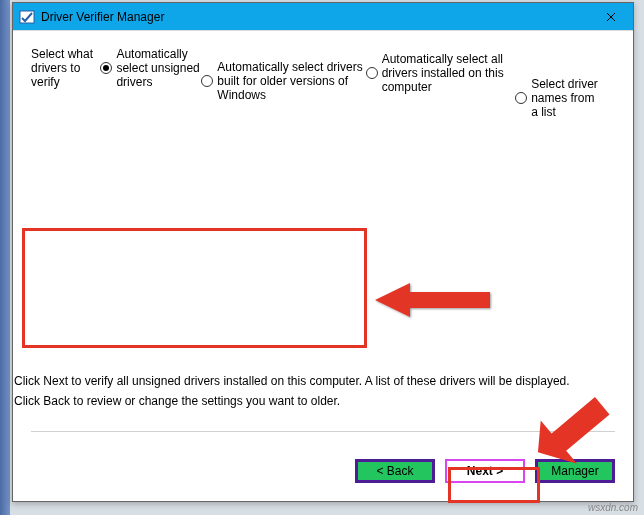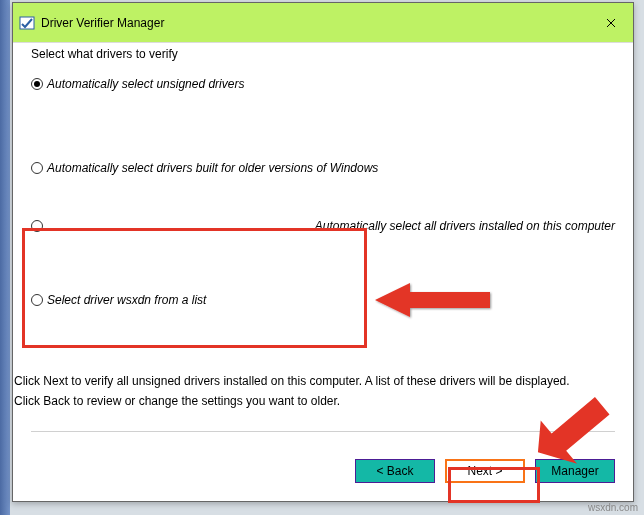--- a/index.html
+++ b/index.html
@@ -25,50 +25,49 @@
     position: absolute;
     left: 12px; top: 2px;
     width: 622px;
     height: 500px;
     background: #fff;
     border: 1px solid #666;
     box-shadow: 0 2px 6px rgba(0,0,0,0.25);
     z-index: 1;
   }
   .titlebar {
-    height: 40px;
-    background: #bef264;
+    height: 28px;
+    background: #0ea5e9;
     border-bottom: 1px solid #dcdcdc;
     display: flex;
     align-items: center;
     padding: 0 0 0 6px;
   }
   .titlebar .icon {
     width: 16px; height: 16px;
     margin-right: 6px;
     display: flex; align-items: center; justify-content: center;
   }
   .titlebar .title { font-size: 12px; }
   .close-btn {
     margin-left: auto;
     width: 44px; height: 28px;
     display: flex; align-items: center; justify-content: center;
     cursor: pointer;
   }
   .content {
     position: absolute;
-    left: 18px; right: 18px; top: 44px;
-    display: flex; flex-direction: column;
+    left: 18px; right: 34px; top: 44px;
+    display: flex; 
   }
   .section-label { margin-bottom: 16px; }
   .radio-row {
     display: flex; align-items: center;
     gap: 4px;
     margin-bottom: 4px;
-    font-style: italic;
   }
   .radio-row.r1 { margin-bottom: 70px; }
   .radio-row.r2 { margin-bottom: 44px; }
   .radio-row.r3 { margin-bottom: 60px; justify-content: space-between; }
   .radio-row.r4 { margin-bottom: 10px; }
   .radio {
     width: 12px; height: 12px;
     border: 1px solid #333;
     border-radius: 50%;
     display: inline-flex; align-items: center; justify-content: center;
@@ -98,45 +97,47 @@
     left: 18px; right: 18px; top: 428px;
     height: 1px; background: #d0d0d0;
   }
   .button-row {
     position: absolute;
     right: 18px; bottom: 18px;
     display: flex; gap: 10px;
   }
   .btn {
     width: 80px; height: 24px;
-    background: #14b8a6;
-    border: 1px solid #4c1d95;
+    background: #22c55e;
+    border: 3px solid #4c1d95;
     display: flex; align-items: center; justify-content: center;
     font-size: 12px;
     cursor: pointer;
   }
   .btn.primary {
-    border: 2px solid #f97316;
+    border: 2px solid #d946ef;
     background: #fff;
+    font-weight: bold;
   }
   .btn-highlight {
     position: absolute;
     right: 104px; bottom: 12px;
     width: 92px; height: 36px;
     border: 3px solid #e33426;
     z-index: 2;
     pointer-events: none;
   }
   .arrow { position: absolute; z-index: 3; pointer-events: none; }
   .watermark {
     position: absolute;
     right: 6px; bottom: 2px;
     font-size: 10px;
     color: #888;
     z-index: 5;
+    font-style: italic;
   }
 </style>
 </head>
 <body>
 
 <div class="edge-left"></div>
 
 <div class="window">
 
   <div class="titlebar">
@@ -167,21 +168,21 @@
       <span>Automatically select drivers built for older versions of Windows</span>
     </div>
 
     <div class="radio-row r3">
       <span class="radio"></span>
       <span>Automatically select all drivers installed on this computer</span>
     </div>
 
     <div class="radio-row r4">
       <span class="radio"></span>
-      <span>Select driver wsxdn from a list</span>
+      <span>Select driver names from a list</span>
     </div>
   </div>
 
   <div class="instructions">
     <div>Click Next to verify all unsigned drivers installed on this computer. A list of these drivers will be displayed.</div>
     <div>Click Back to review or change the settings you want to older.</div>
   </div>
 
   <div class="hr"></div>
 

